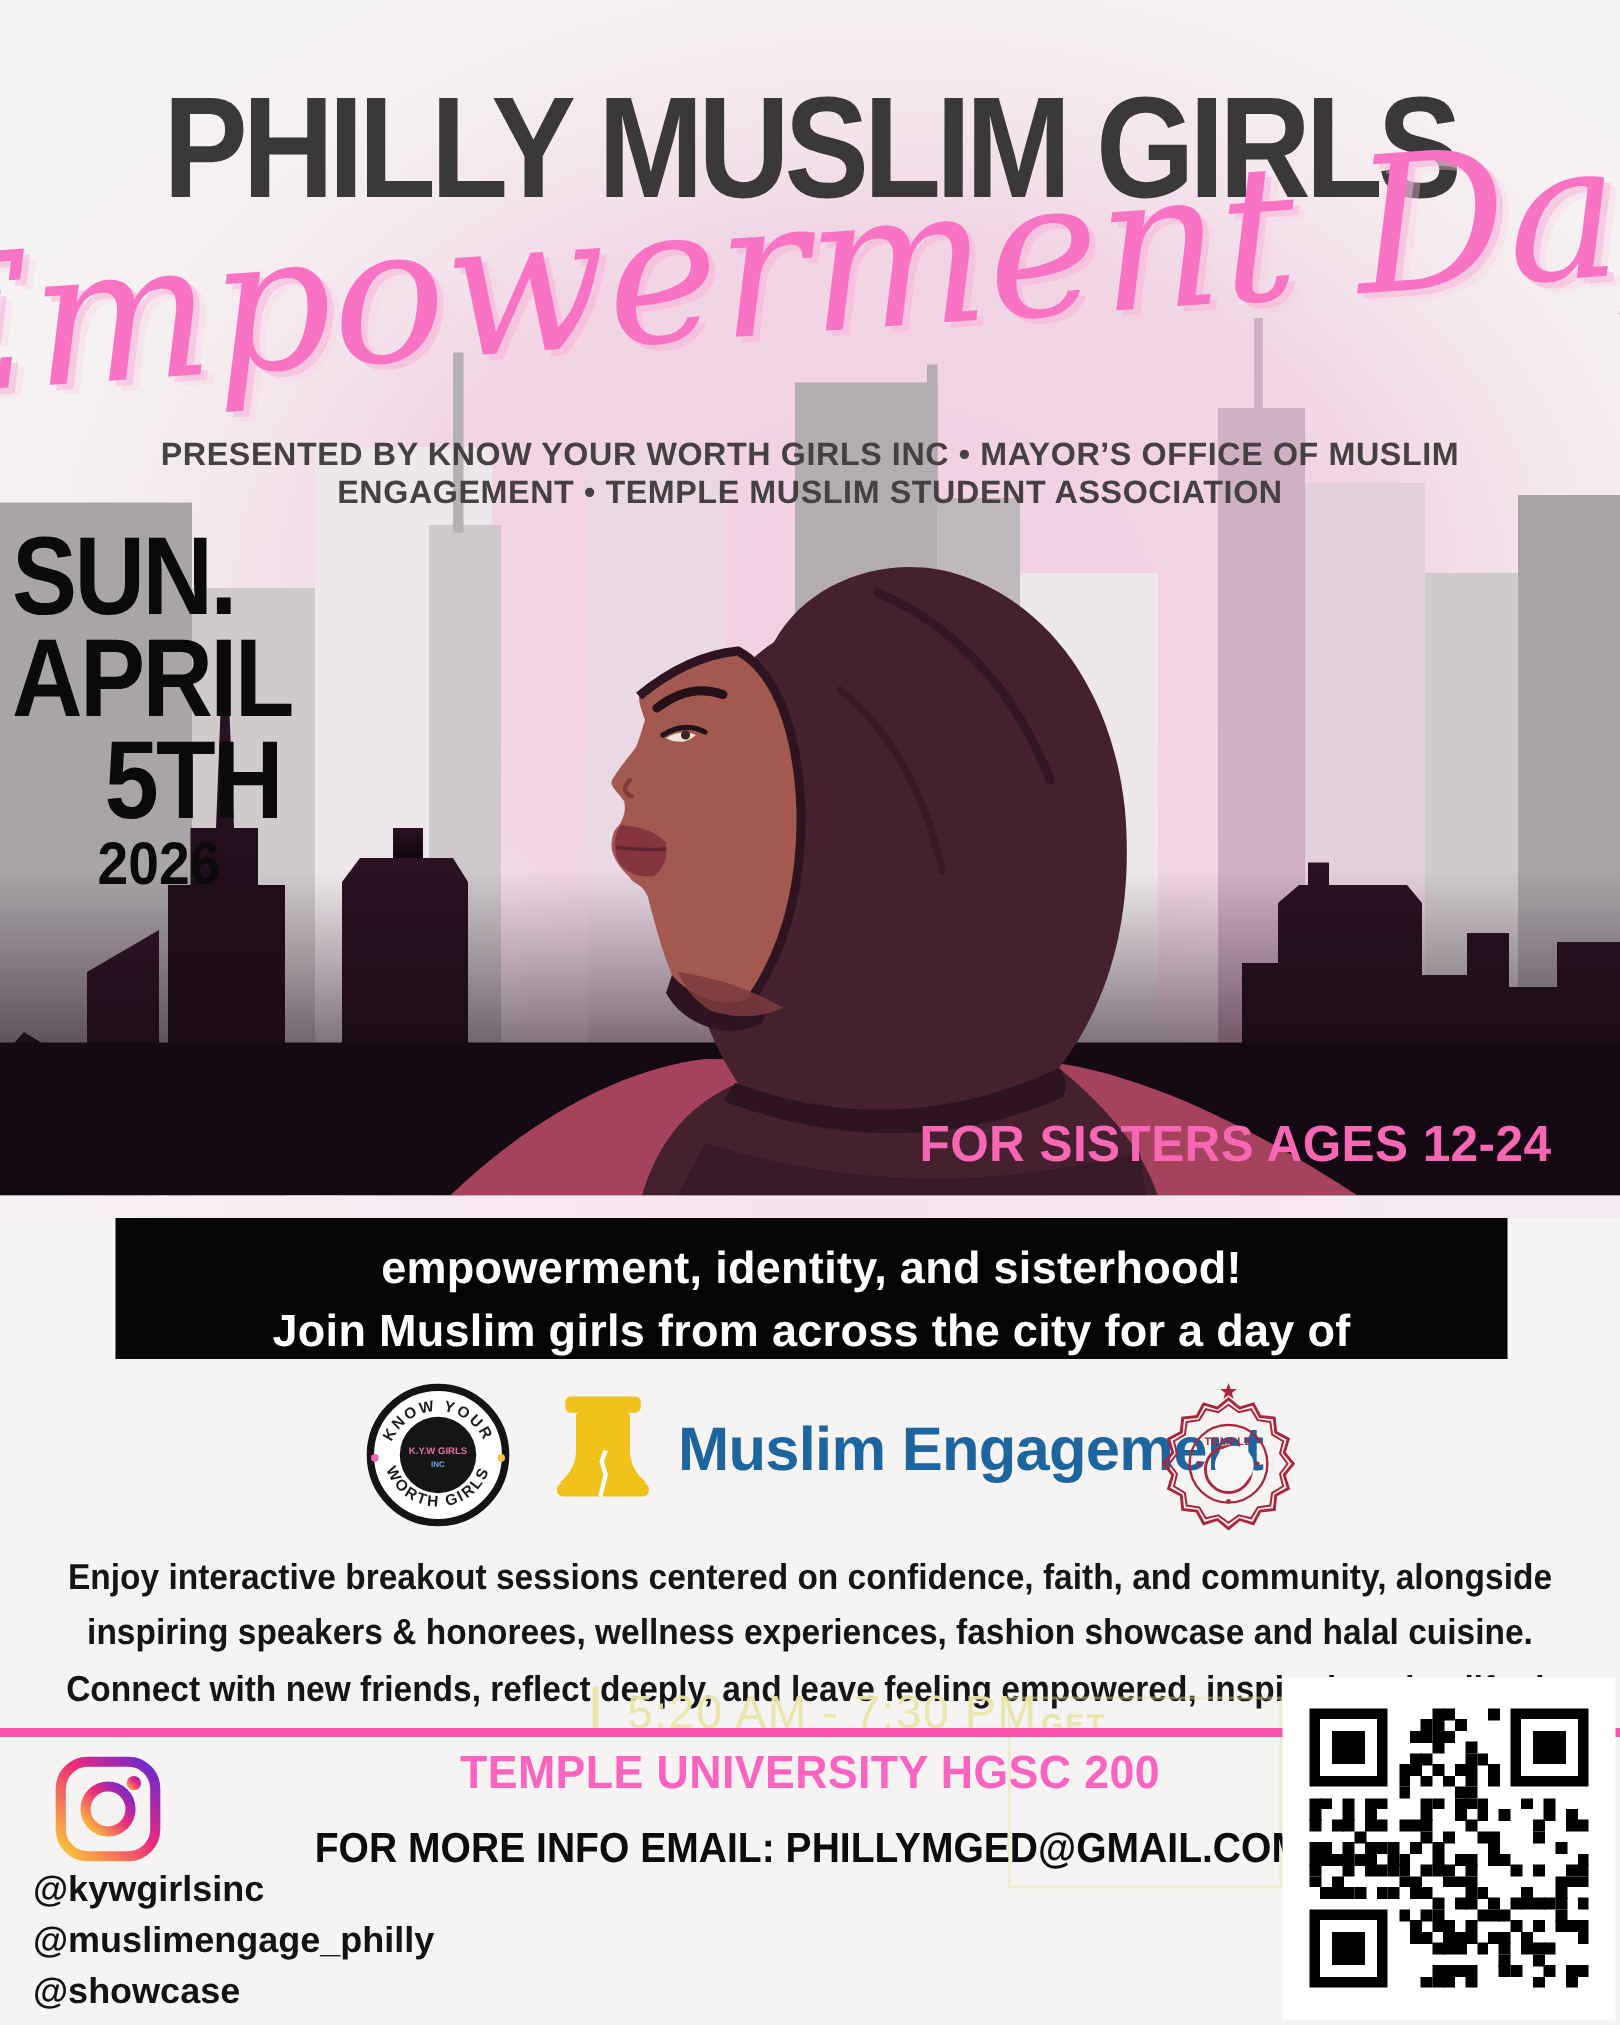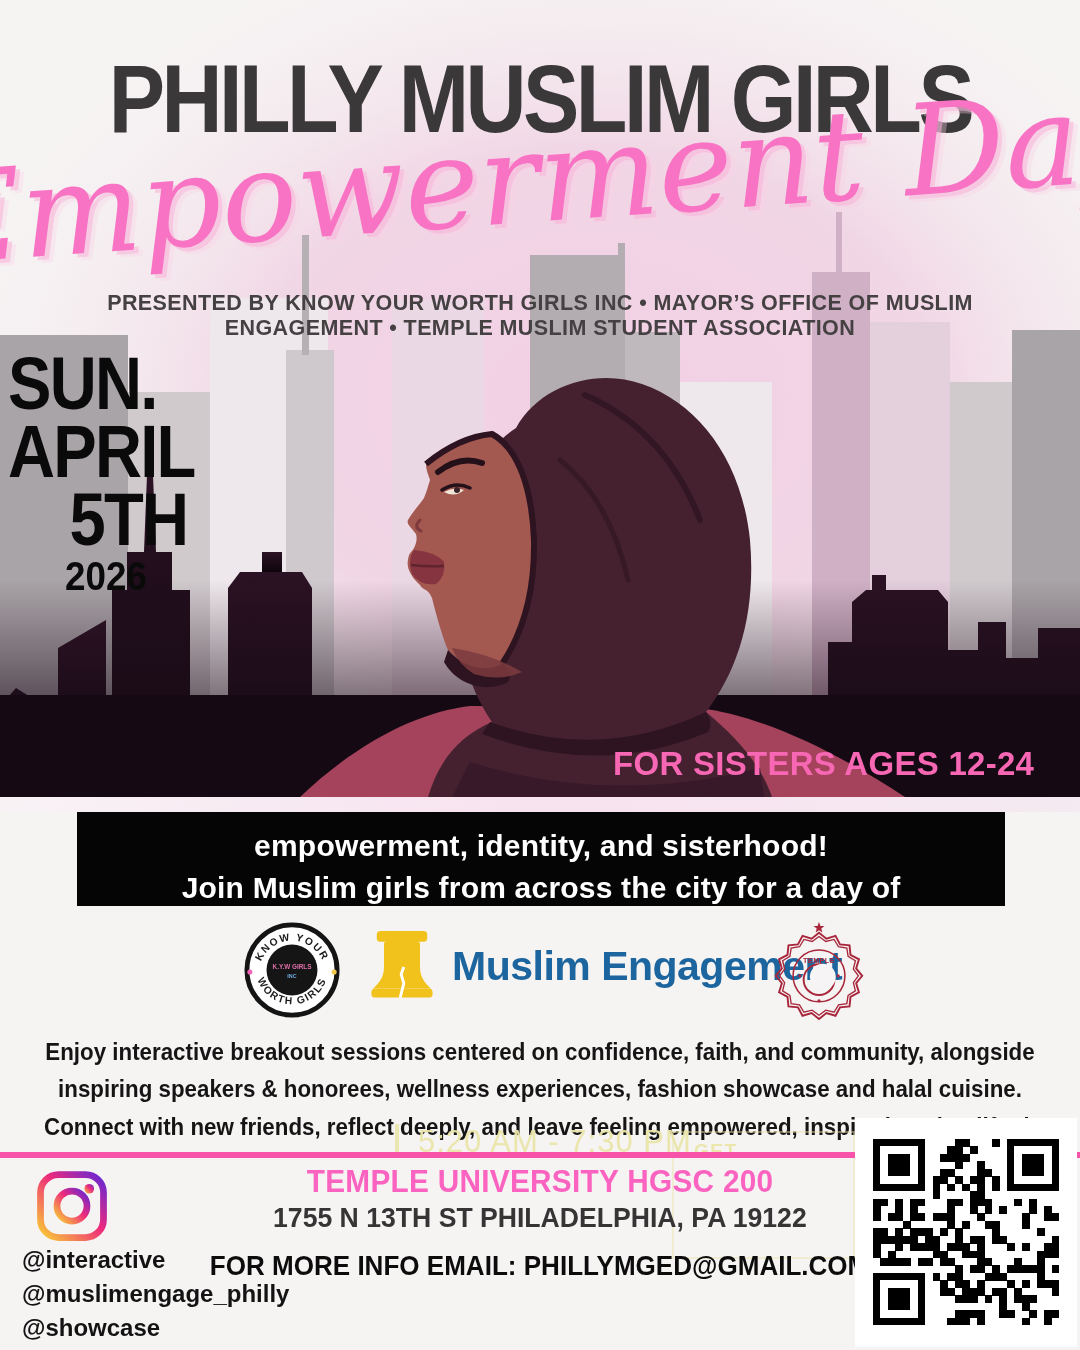--- a/index.html
+++ b/index.html
@@ -233,28 +233,27 @@
       <stop offset="0.55" stop-color="#ee2a7b"></stop>
       <stop offset="1" stop-color="#6228d7"></stop>
     </linearGradient>
   </defs>
   <rect x="3" y="3" width="42" height="42" rx="12" fill="none" stroke="url(#ig)" stroke-width="4.5"></rect>
   <circle cx="24" cy="24" r="10" fill="none" stroke="url(#ig)" stroke-width="4.5"></circle>
   <circle cx="35.5" cy="12.5" r="3.2" fill="url(#ig)"></circle>
 </svg>
 
 <div id="social-handles" class="abs">
-  <div class="h">@interactive</div>
+  <div class="h">@kywgirlsinc</div>
   <div class="h">@muslimengage_philly</div>
   <div class="h">@showcase</div>
 </div>
 
 <div id="event-block" class="abs">
   <span class="stack"><span id="event-venue">TEMPLE UNIVERSITY HGSC 200</span></span>
-  <span class="stack"><span id="event-address">1755 N 13TH ST PHILADELPHIA, PA 19122</span></span>
   <span class="stack"><span id="event-contact">FOR MORE INFO EMAIL: PHILLYMGED@GMAIL.COM</span></span>
 </div>
 
 <div id="qr-card" class="abs">
   <div id="qr">
       <div style="position: absolute; left: 81.84px; top: 0px; width: 7.84px; height: 7.84px; background: rgb(0, 0, 0);"></div>
       <div style="position: absolute; left: 89.28px; top: 0px; width: 7.84px; height: 7.84px; background: rgb(0, 0, 0);"></div>
       <div style="position: absolute; left: 119.04px; top: 0px; width: 7.84px; height: 7.84px; background: rgb(0, 0, 0);"></div>
       <div style="position: absolute; left: 74.4px; top: 7.44px; width: 7.84px; height: 7.84px; background: rgb(0, 0, 0);"></div>
       <div style="position: absolute; left: 81.84px; top: 7.44px; width: 7.84px; height: 7.84px; background: rgb(0, 0, 0);"></div>

